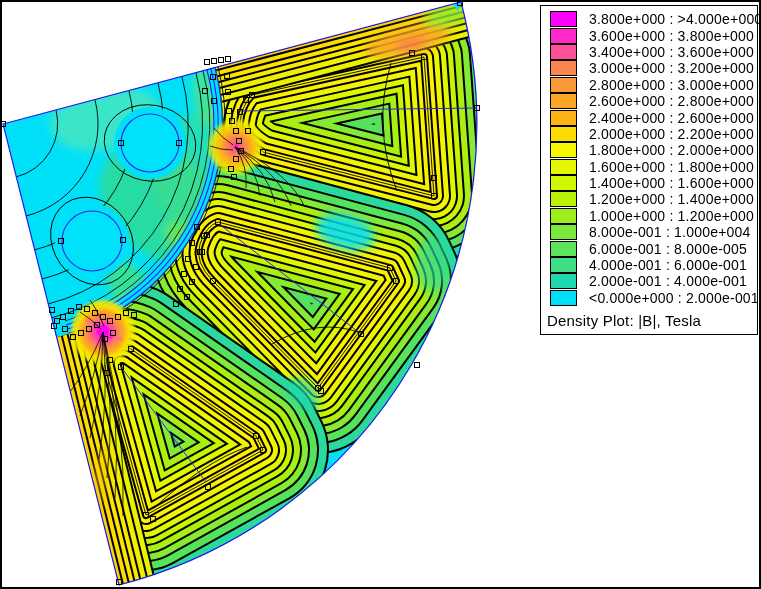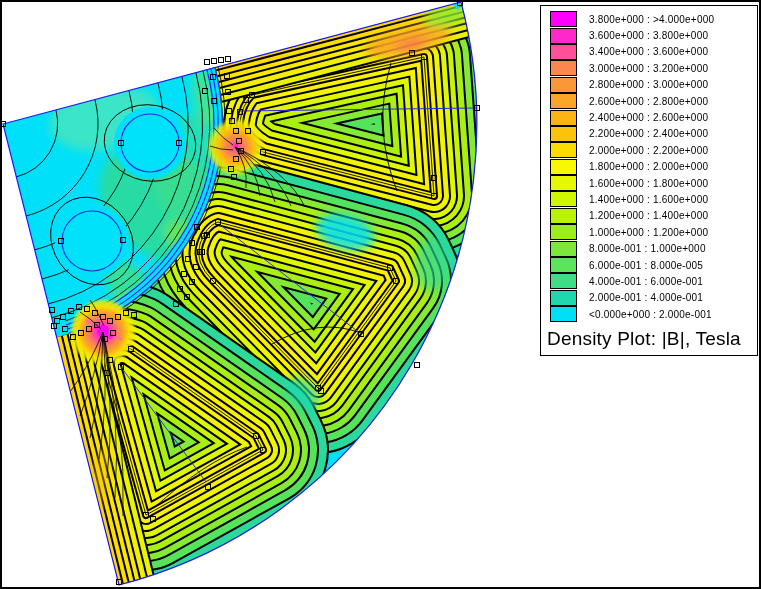--- a/index.html
+++ b/index.html
@@ -5,22 +5,22 @@
   html,body{margin:0;padding:0;background:#fff;}
   #app{position:relative;width:761px;height:589px;background:#ffffff;overflow:hidden;
        font-family:"Liberation Sans",sans-serif;}
   #frame{position:absolute;inset:0;border:2px solid #000;pointer-events:none;z-index:30;}
   #plot{position:absolute;left:0;top:0;z-index:1;}
   
   #legend{position:absolute;left:540px;top:5px;width:216px;background:#fff;
           border:1px solid #000;z-index:20;padding:5px 0 3px 0;}
   .lrow{display:flex;align-items:center;height:16.4px;padding-left:9px;}
   .lswatch{width:25px;height:14px;border:1px solid #000;flex:0 0 auto;}
-  .llabel{margin-left:12px;font-size:10px;color:#000;white-space:nowrap;letter-spacing:.2px;}
-  .lcaption{font-size:19px;color:#000;padding:6px 0 2px 6px;letter-spacing:.2px;}
+  .llabel{margin-left:12px;font-size:14px;color:#000;white-space:nowrap;letter-spacing:.2px;}
+  .lcaption{font-size:15px;color:#000;padding:6px 0 2px 6px;letter-spacing:.2px;}
 </style>
 </head>
 <body>
 
 <div id="app">
   <svg id="plot" width="761" height="589" viewBox="0 0 761 589">
     <defs>
       <clipPath id="wedgeClip">
           <path d="M3,124 L461,2 A476,476 0 0 1 119,585 Z"></path>
         </clipPath>
@@ -371,24 +371,20 @@
         </div>
         <div class="lrow">
           <span class="lswatch" style="background: rgb(251, 166, 38);"></span>
           <span class="llabel">2.600e+000 : 2.800e+000</span>
         </div>
         <div class="lrow">
           <span class="lswatch" style="background: rgb(251, 180, 20);"></span>
           <span class="llabel">2.400e+000 : 2.600e+000</span>
         </div>
         <div class="lrow">
-          <span class="lswatch" style="background: rgb(251, 195, 10);"></span>
-          <span class="llabel">2.200e+000 : 2.400e+000</span>
-        </div>
-        <div class="lrow">
           <span class="lswatch" style="background: rgb(252, 220, 0);"></span>
           <span class="llabel">2.000e+000 : 2.200e+000</span>
         </div>
         <div class="lrow">
           <span class="lswatch" style="background: rgb(248, 248, 0);"></span>
           <span class="llabel">1.800e+000 : 2.000e+000</span>
         </div>
         <div class="lrow">
           <span class="lswatch" style="background: rgb(230, 248, 0);"></span>
           <span class="llabel">1.600e+000 : 1.800e+000</span>
@@ -400,21 +396,21 @@
         <div class="lrow">
           <span class="lswatch" style="background: rgb(185, 242, 4);"></span>
           <span class="llabel">1.200e+000 : 1.400e+000</span>
         </div>
         <div class="lrow">
           <span class="lswatch" style="background: rgb(155, 238, 27);"></span>
           <span class="llabel">1.000e+000 : 1.200e+000</span>
         </div>
         <div class="lrow">
           <span class="lswatch" style="background: rgb(123, 233, 59);"></span>
-          <span class="llabel">8.000e-001 : 1.000e+000</span>
+          <span class="llabel">8.000e-001 : 1.000e+004</span>
         </div>
         <div class="lrow">
           <span class="lswatch" style="background: rgb(92, 228, 92);"></span>
           <span class="llabel">6.000e-001 : 8.000e-005</span>
         </div>
         <div class="lrow">
           <span class="lswatch" style="background: rgb(62, 222, 135);"></span>
           <span class="llabel">4.000e-001 : 6.000e-001</span>
         </div>
         <div class="lrow">

